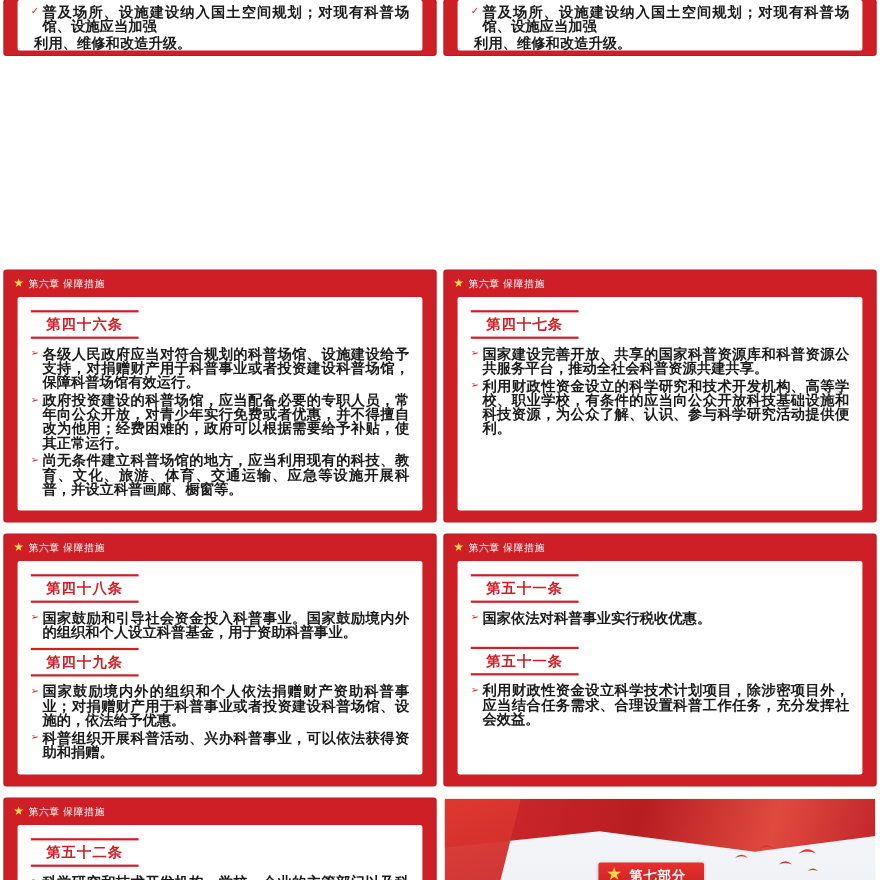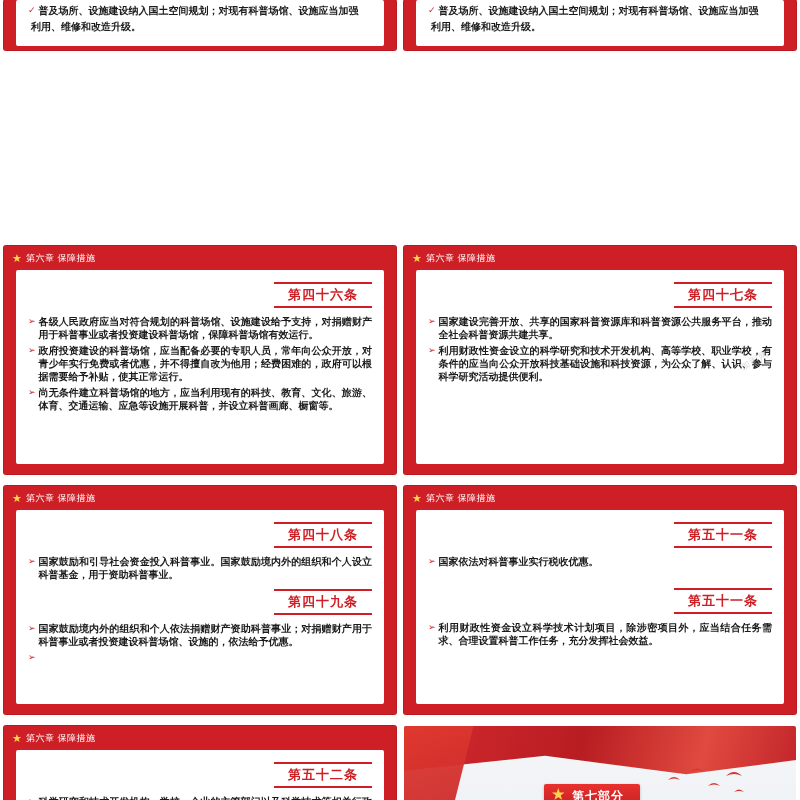--- a/index.html
+++ b/index.html
@@ -53,21 +53,21 @@
   .inner {
     position: absolute;
     left: 12px; right: 12px;
     top: 24px; bottom: 10px;
     background: #ffffff;
     border-radius: 2px;
     padding: 10px 12px 8px 12px;
     overflow: hidden;
   }
   .art-title {
-    text-align: right;
+    text-align: left;
     margin: 2px auto 7px auto;
     display: block;
   }
   .art-title span {
     display: inline-block;
     color: #cf1f26;
     font-size: 13px;
     font-weight: bold;
     letter-spacing: 1px;
     border-top: 2px solid #cf1f26;
@@ -81,21 +81,21 @@
     margin-bottom: 3px;
   }
   .bullet .mk {
     color: #cf1f26;
     font-size: 9px;
     line-height: 13px;
     flex: 0 0 auto;
   }
   .bullet .tx {
     color: #1b1b1b;
-    font-size: 10px;
+    font-size: 13px;
     line-height: 13px;
     font-weight: bold;
     text-align: justify;
   }
   .watermark {
     position: absolute;
     right: 14px; top: 84px;
     color: rgba(130,130,130,0.28);
     font-size: 9px;
     letter-spacing: 1px;
@@ -245,20 +245,21 @@
         </div>
         <div class="art-title" style="margin-top:8px">
           <span>第四十九条</span>
         </div>
         <div class="bullet">
           <span class="mk">➢</span>
           <span class="tx">国家鼓励境内外的组织和个人依法捐赠财产资助科普事业；对捐赠财产用于科普事业或者投资建设科普场馆、设施的，依法给予优惠。</span>
         </div>
         <div class="bullet">
           <span class="mk">➢</span>
+          <span class="tx">科普组织开展科普活动、兴办科普事业，可以依法获得资助和捐赠。</span>
         </div>
       </div>
     </div>
   </div>
 
   <div class="slide">
     <div class="card">
       <div class="chapter">
         <span class="star">★</span>
         <span class="ctext">第六章 保障措施</span>

